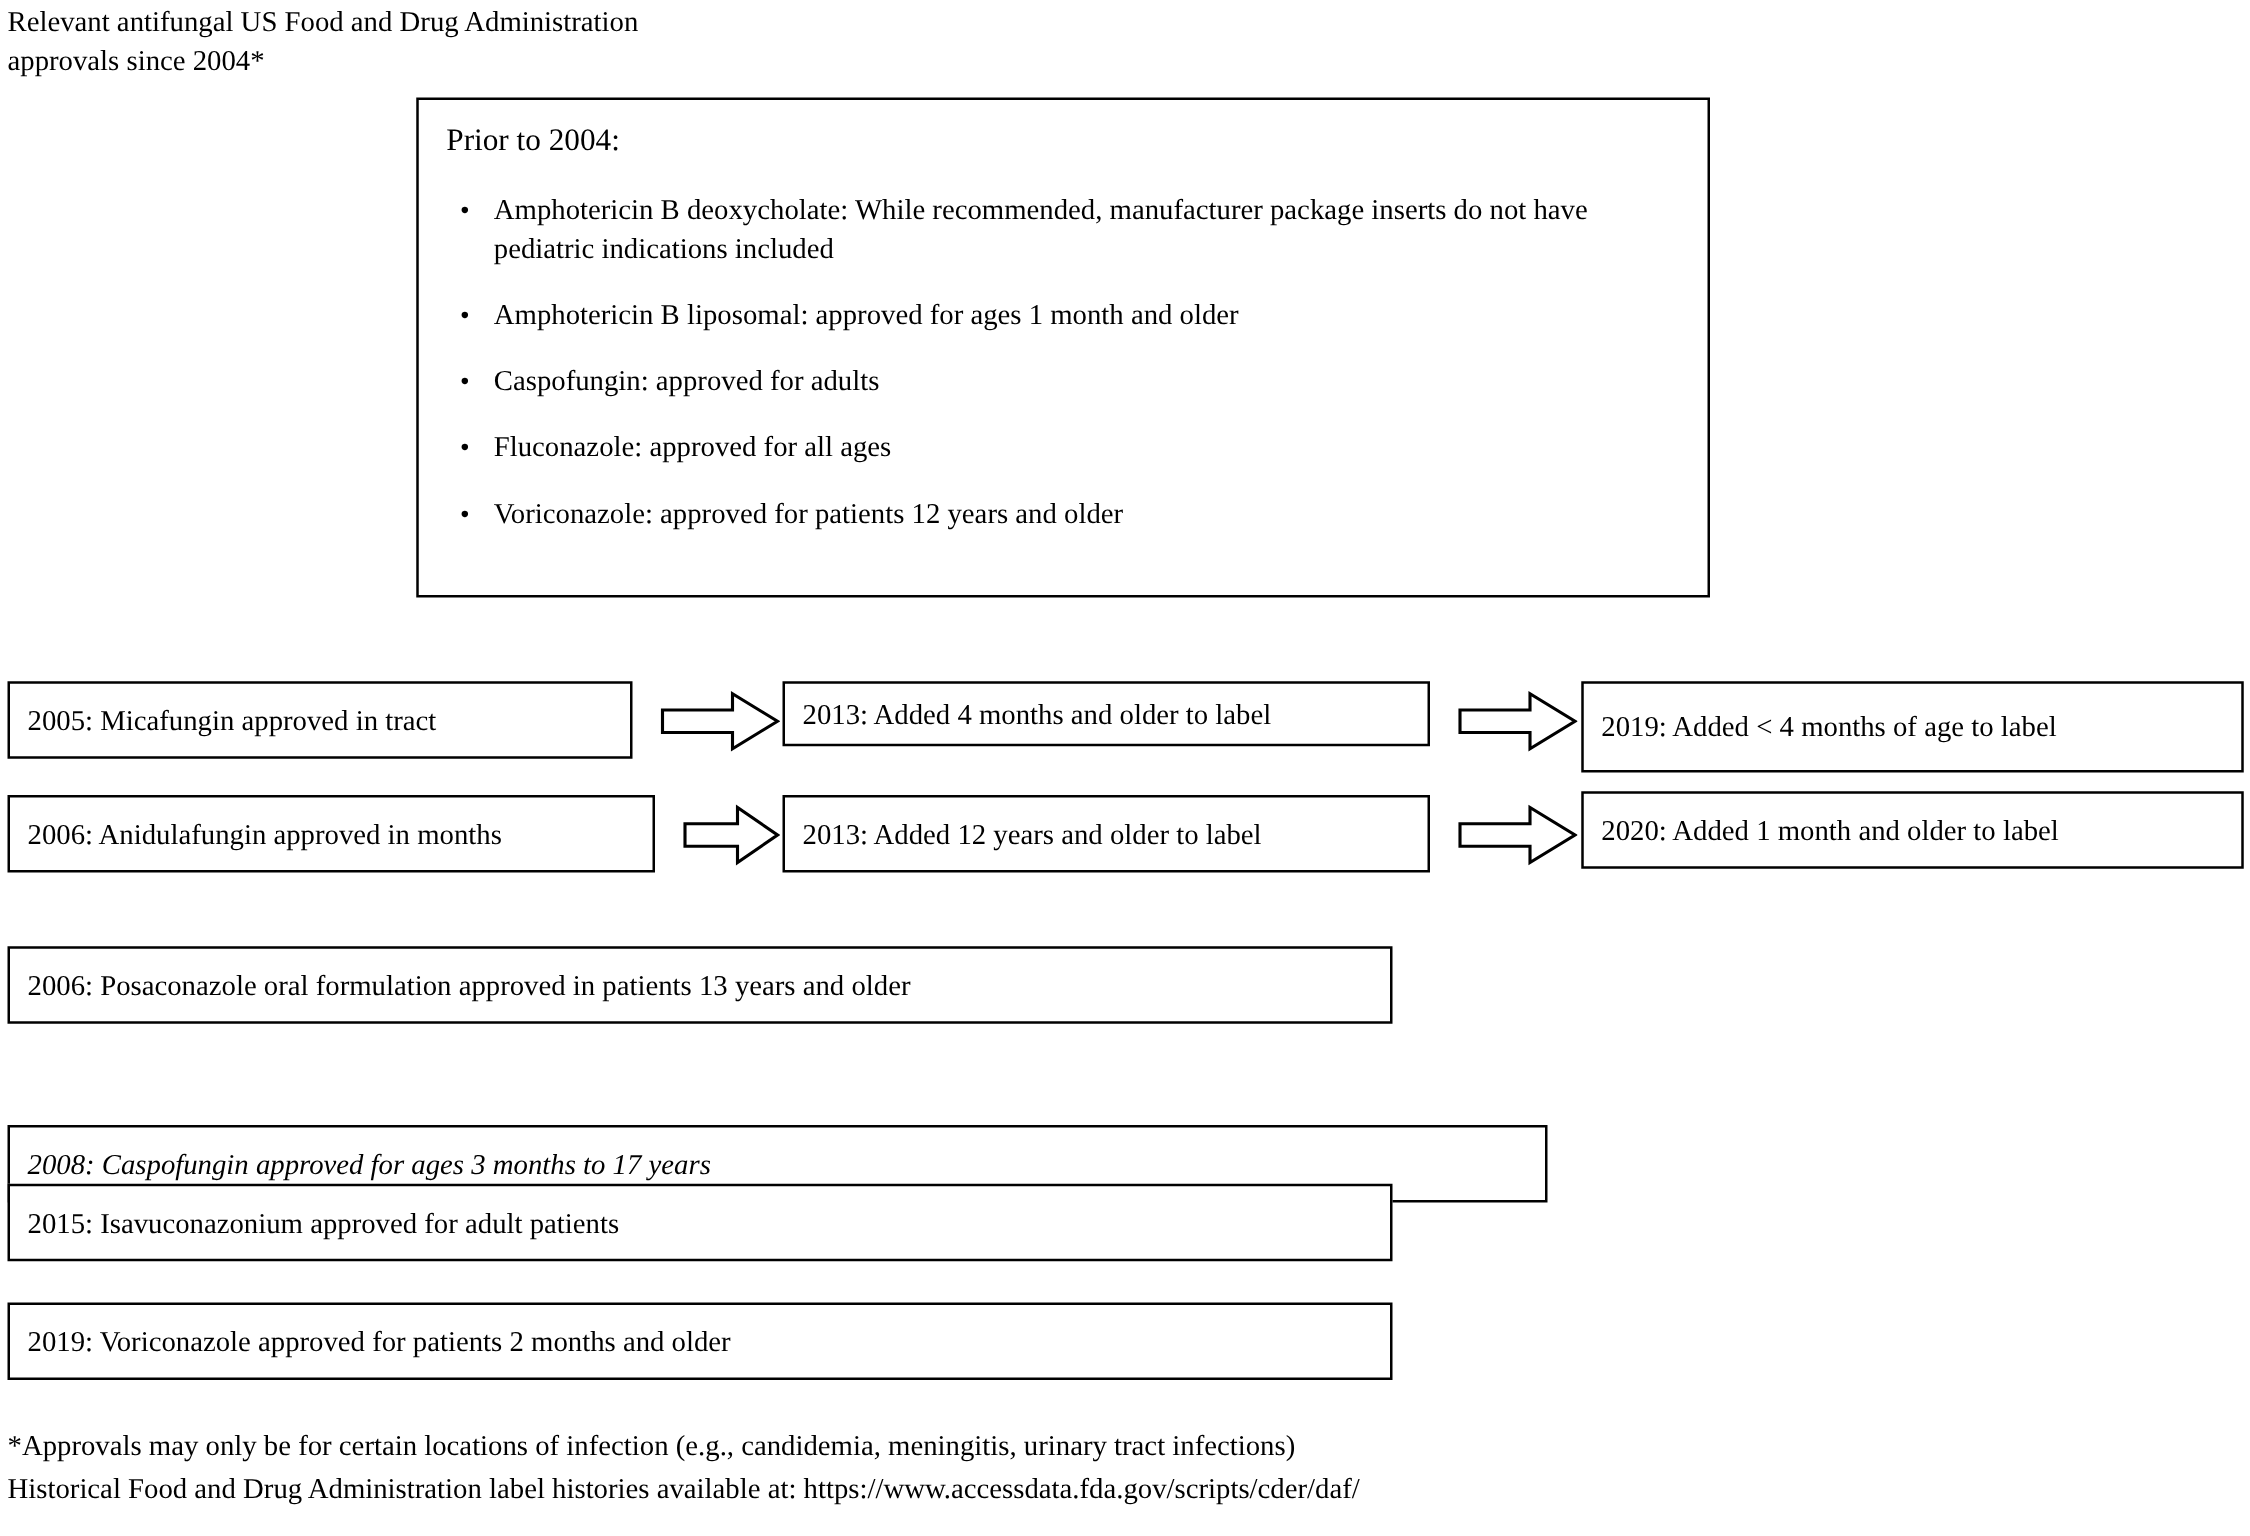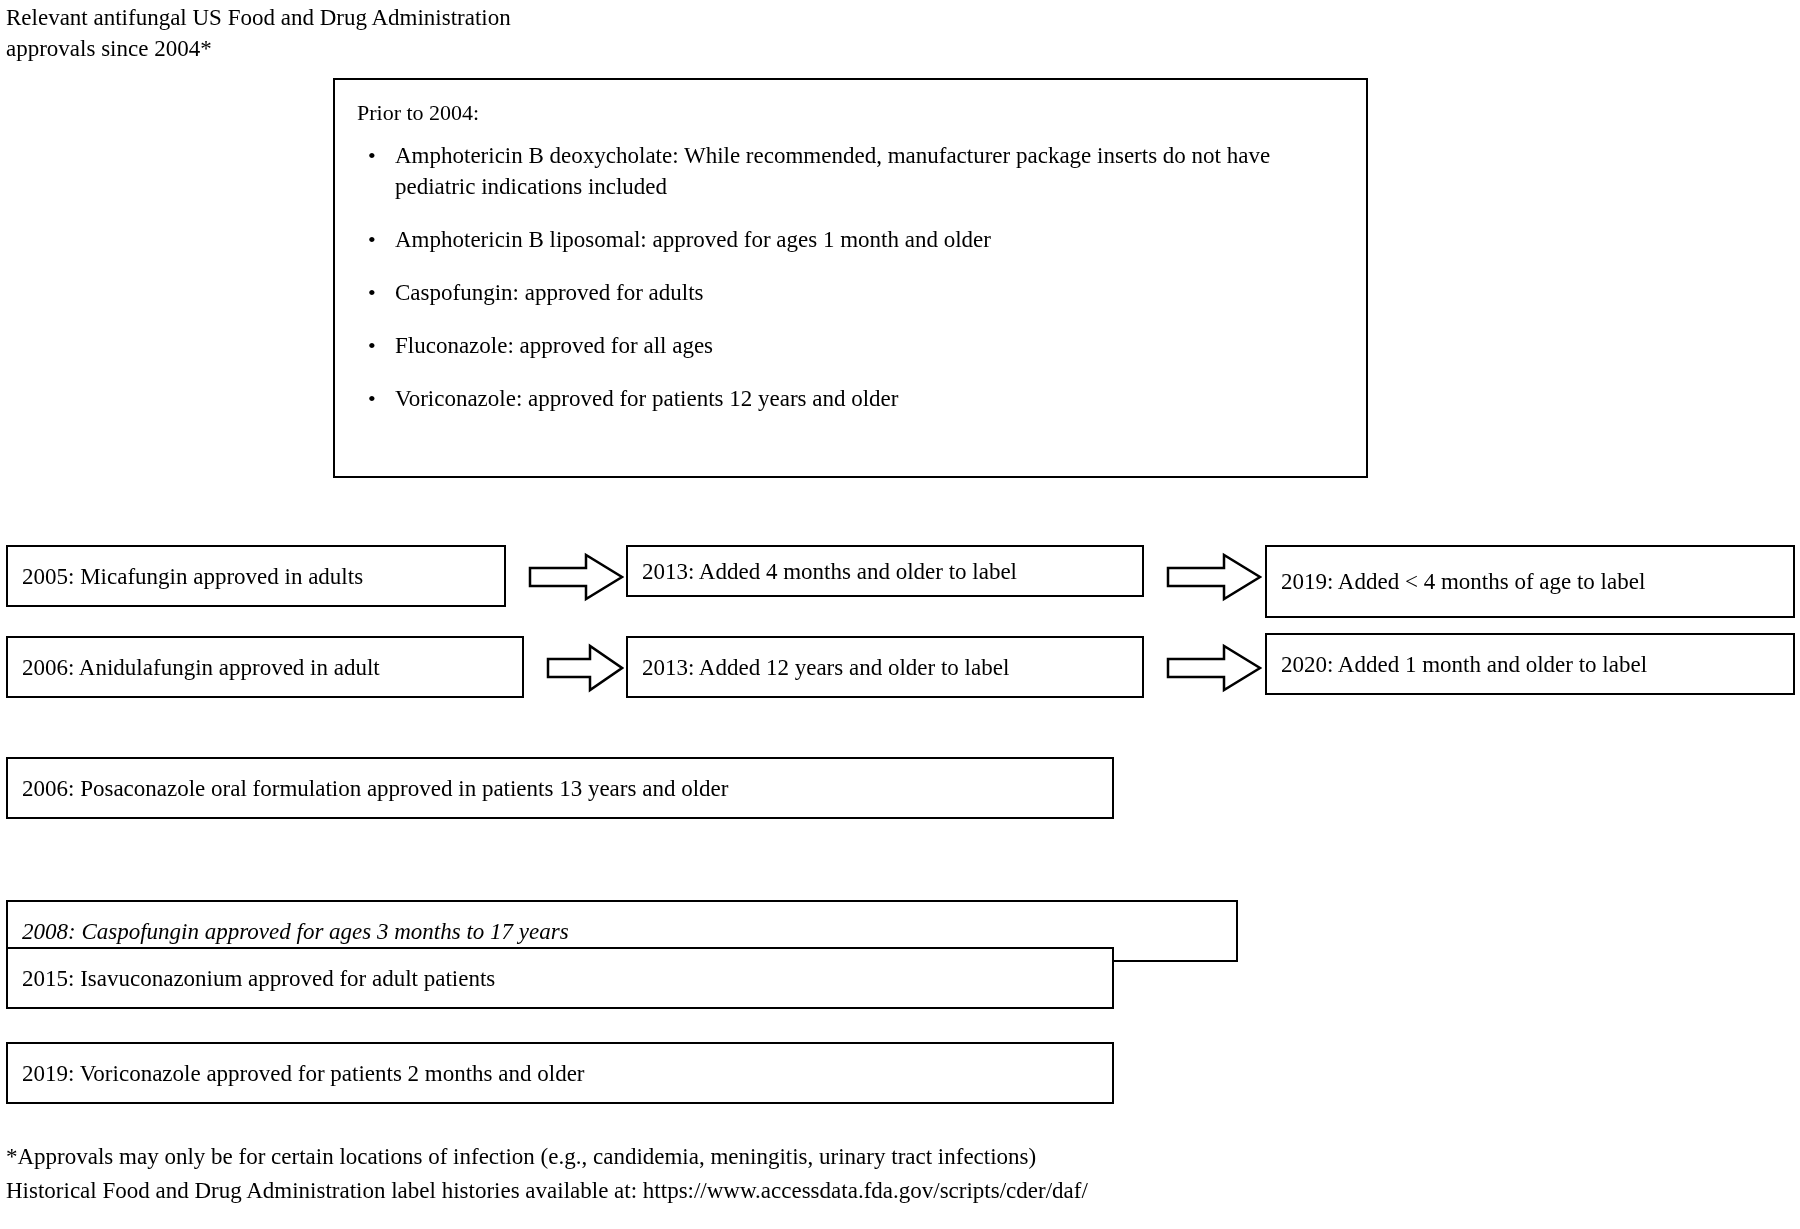--- a/index.html
+++ b/index.html
@@ -36,23 +36,23 @@
     box-sizing: border-box;
   }
   .prior-box {
     left: 333px;
     top: 78px;
     width: 1035px;
     height: 400px;
     padding: 18px 22px 0 22px;
   }
   .prior-heading {
-    font-size: 22px;
+    font-size: 25px;
     line-height: 30px;
-    margin-bottom: 12px;
+    margin-bottom: 24px;
   }
   .bullet-row {
     display: flex;
     align-items: flex-start;
     margin-bottom: 22px;
   }
   .bullet-dot {
     width: 38px;
     flex: 0 0 38px;
     font-size: 22px;
@@ -129,25 +129,25 @@
     <div class="bullet-row">
       <div class="bullet-dot">•</div>
       <div class="bullet-text">Fluconazole: approved for all ages</div>
     </div>
     <div class="bullet-row">
       <div class="bullet-dot">•</div>
       <div class="bullet-text">Voriconazole: approved for patients 12 years and older</div>
     </div>
   </div>
 
-  <div class="box flow-box r1c1">2005: Micafungin approved in adults</div>
+  <div class="box flow-box r1c1">2005: Micafungin approved in tract</div>
   <div class="box flow-box r1c2">2013: Added 4 months and older to label</div>
   <div class="box flow-box r1c3">2019: Added &lt; 4 months of age to label</div>
 
-  <div class="box flow-box r2c1">2006: Anidulafungin approved in adult</div>
+  <div class="box flow-box r2c1">2006: Anidulafungin approved in months</div>
   <div class="box flow-box r2c2">2013: Added 12 years and older to label</div>
   <div class="box flow-box r2c3">2020: Added 1 month and older to label</div>
 
   <svg class="arrow a1" width="96" height="50" viewBox="0 0 96 50">
     <polygon points="2,16 58,16 58,3 94,25 58,47 58,34 2,34" fill="#ffffff" stroke="#000000" stroke-width="2.5"></polygon>
   </svg>
   <svg class="arrow a2" width="96" height="50" viewBox="0 0 96 50">
     <polygon points="2,16 58,16 58,3 94,25 58,47 58,34 2,34" fill="#ffffff" stroke="#000000" stroke-width="2.5"></polygon>
   </svg>
   <svg class="arrow a3" width="78" height="50" viewBox="0 0 78 50">

